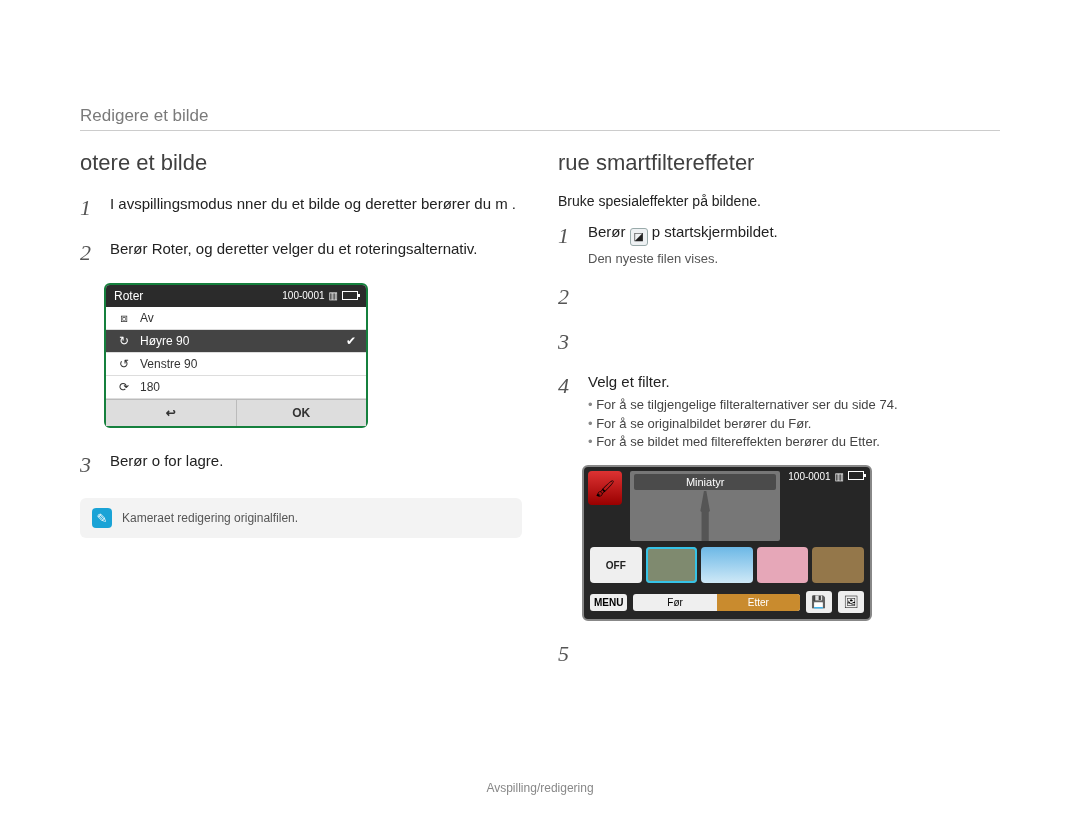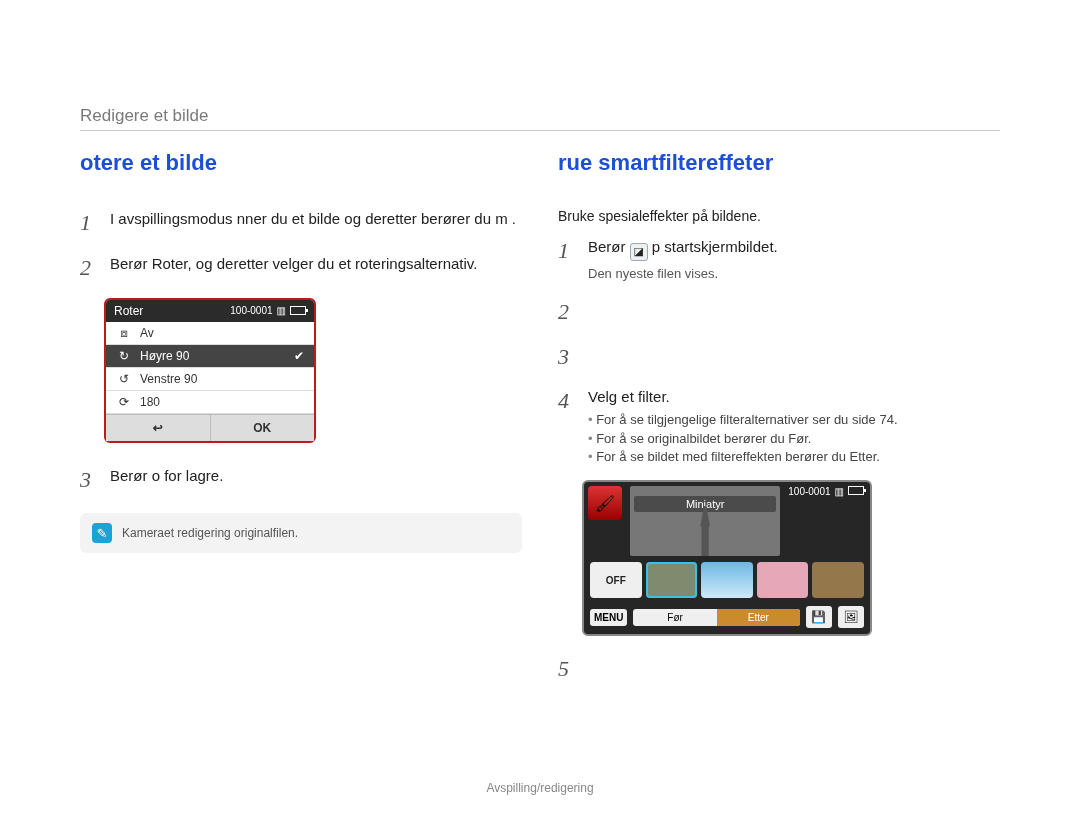--- a/index.html
+++ b/index.html
@@ -31,24 +31,24 @@
     right: 80px;
     top: 130px;
     height: 1px;
     background: #ccc;
   }
   .col {
     flex: 1;
     padding-top: 70px;
   }
   .section-title {
-    color: #1d4ed8;
+    color: #404040;
     font-size: 22px;
-    font-weight: 700;
-    margin-bottom: 32px;
+    font-weight: 400;
+    margin-bottom: 17px;
   }
   .ol { list-style: none; }
   .ol li {
     display: flex;
     gap: 14px;
     margin-bottom: 14px;
     line-height: 1.4;
   }
   .num {
     font-size: 22px;
@@ -98,22 +98,22 @@
     color: #fff;
     display: flex;
     align-items: center;
     justify-content: center;
     font-size: 13px;
   }
   .note-text { font-size: 12px; color: #555; }
 
   
   .roter-mock {
-    width: 212px;
-    border: 2px solid #b91c1c;
+    width: 264px;
+    border: 2px solid #15803d;
     border-radius: 6px;
     background: #e6e6e6;
     margin: 6px 0 22px 24px;
     font-size: 12px;
     color: #333;
   }
   .roter-title { background: #2b2b2b; color: #fff; padding: 4px 8px; display: flex; justify-content: space-between; border-top-left-radius: 4px; border-top-right-radius: 4px; }
   .roter-indicator { font-size: 10px; display: flex; gap: 4px; align-items: center; }
   .battery { display:inline-block; width:16px; height:9px; border:1px solid #fff; position:relative; }
   .battery::after { content:""; position:absolute; right:-3px; top:2px; width:2px; height:3px; background:#fff; }
@@ -171,21 +171,21 @@
   .mid-preview {
     flex: 1;
     background: #777;
     margin: 4px 4px 2px 0;
     height: 70px;
     border-radius: 2px;
     position: relative;
     overflow: hidden;
   }
   .mid-label {
-    position: absolute; left:4px; right:4px; top:10px;
+    position: absolute; left:4px; right:4px; top:3px;
     background: rgba(70,70,70,.9);
     color:#fff; font-size:11px; text-align:center;
     padding:2px 0; border-radius:2px;
   }
   .person {
     position:absolute; left:50%; bottom:0; transform:translateX(-50%);
     width: 24px; height: 50px;
     background: #555;
     clip-path: polygon(45% 0, 55% 0, 70% 40%, 65% 42%, 65% 100%, 35% 100%, 35% 42%, 30% 40%);
   }

